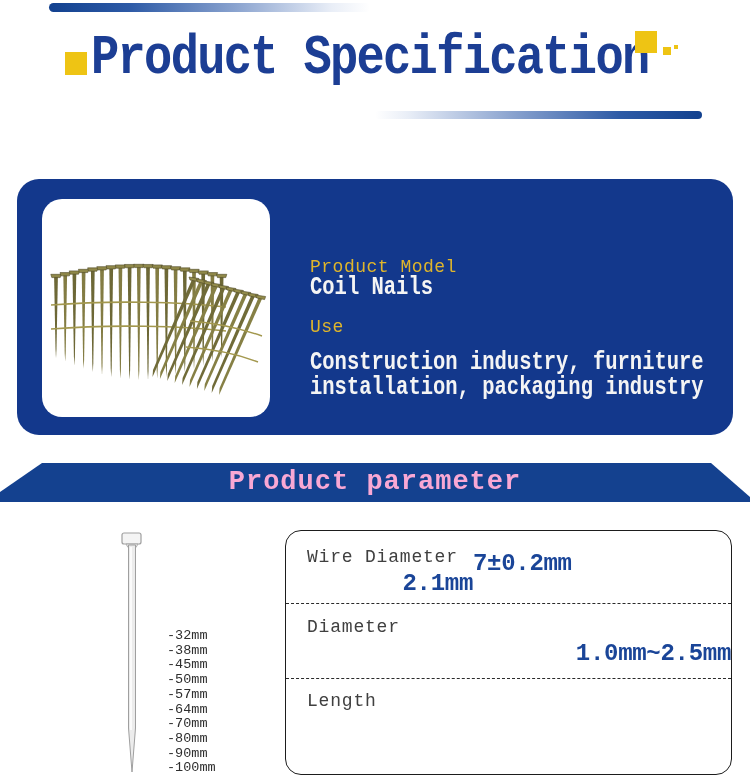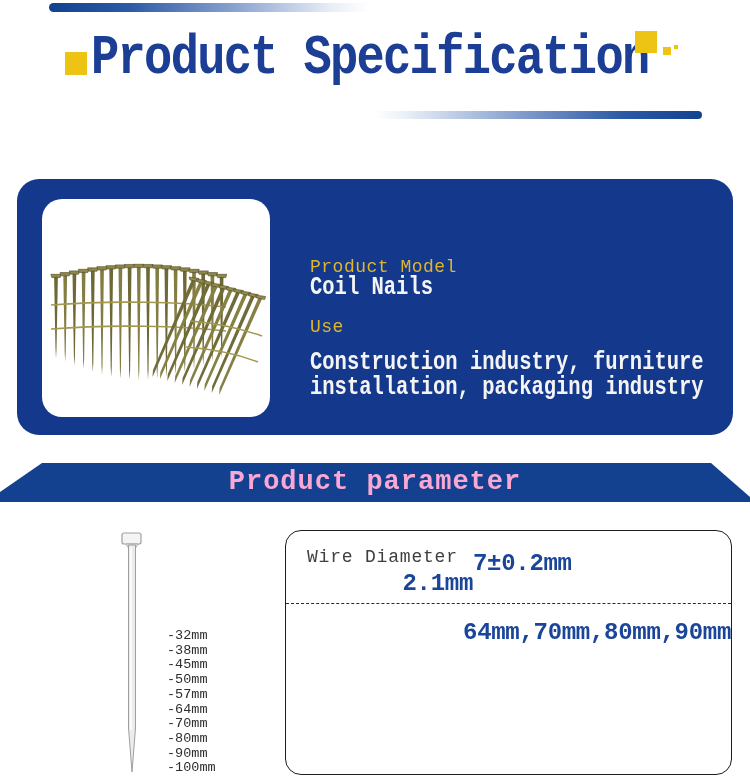--- a/index.html
+++ b/index.html
@@ -215,20 +215,24 @@
   <div class="spec-table">
     <div class="spec-row row-1">
       <div class="cell-1">
         <div class="spec-label">Wire Diameter</div>
         <div class="spec-value">2.1mm</div>
       </div>
       <div class="cell-2">
         <div class="spec-value">7±0.2mm</div>
       </div>
     </div>
+    <div class="spec-row row-2">
+      <div class="spec-label">Diameter</div>
+      <div class="spec-value">1.0mm~2.5mm</div>
+    </div>
     <div class="spec-row row-3">
+      <div class="spec-label">Length</div>
       <div class="spec-value">
-        <div>64mm,70mm,80mm,90mm</div>
       </div>
     </div>
   </div>
 
 </div>
 
 </body></html>

